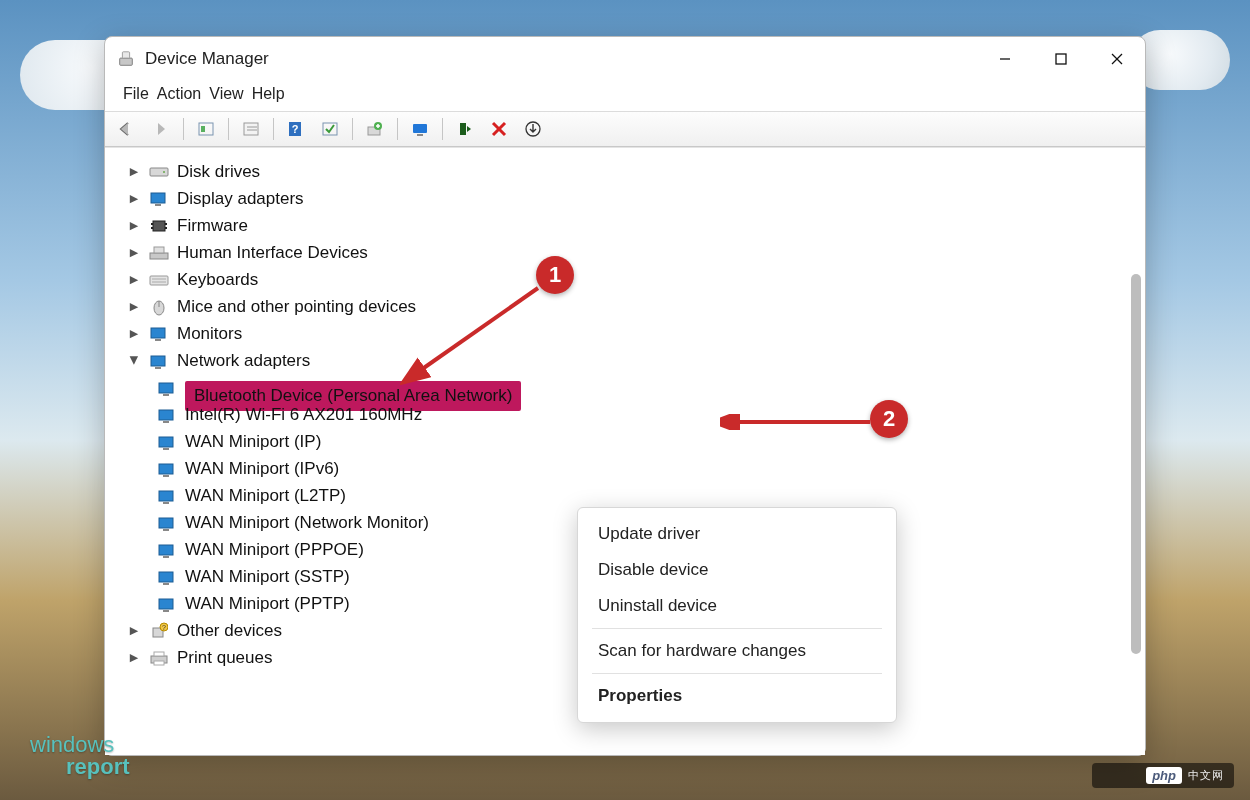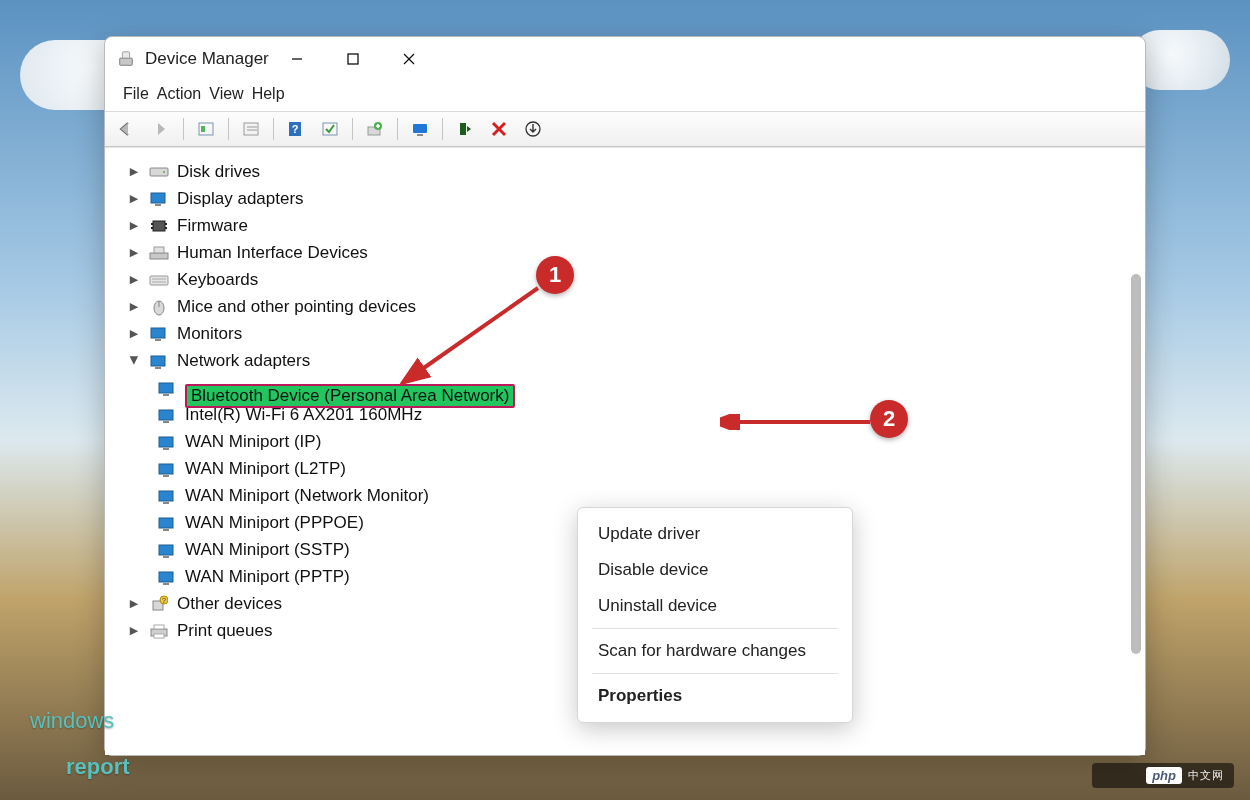--- a/index.html
+++ b/index.html
@@ -16,21 +16,21 @@
     position: absolute;
     left: 104px; top: 36px;
     width: 1042px; height: 720px;
     background: #fff;
     border: 1px solid #b9b9b9;
     border-radius: 8px;
     box-shadow: 0 8px 30px rgba(0,0,0,0.25);
     display: flex; flex-direction: column;
   }
   .titlebar {
-    display: flex; align-items: center; justify-content: flex-start;
+    display: flex; align-items: center; justify-content: space-between;
     padding: 8px 0 8px 12px; height: 44px;
   }
   .titlebar-left { display: flex; align-items: center; gap: 10px; font-size: 17px; color: #222; }
   .titlebar-icon { width: 18px; height: 18px; }
   .winbtns { display: flex; }
   .winbtn {
     width: 56px; height: 44px; display: flex; align-items: center; justify-content: center;
     color: #000;
   }
   .winbtn svg { stroke: #111; }
@@ -54,45 +54,45 @@
   .content {
     flex: 1; background: #fff; position: relative; overflow: hidden;
     border-top: 1px solid #e4e4e4;
   }
   .tree { padding: 10px 16px 10px 22px; font-size: 17px; color: #111; }
   .node { display: flex; align-items: center; gap: 8px; padding: 2px 0; height: 27px; }
   .chev { width: 14px; text-align: center; color: #555; font-size: 11px; }
   .devicon { width: 20px; height: 18px; display: flex; align-items: center; justify-content: center; }
   .children { margin-left: 30px; }
   .selected {
-    background: #22c55e; border: 2px solid #be185d; border-radius: 2px;
+    background: #be185d; border: 5px solid #be185d; border-radius: 2px;
     padding: 0 4px; display: inline-block; margin-top: 16px;
   }
   .scrollbar {
     position: absolute; right: 2px; top: 6px; bottom: 6px; width: 16px;
   }
   .thumb { position: absolute; right: 2px; top: 120px; width: 10px; height: 380px; background: #bdbdbd; border-radius: 5px; }
   .context-menu {
     position: absolute; left: 472px; top: 359px;
-    width: 276px; background: #fff; border: 1px solid #d7d7d7; border-radius: 6px;
+    width: 320px; background: #fff; border: 1px solid #d7d7d7; border-radius: 6px;
     box-shadow: 0 6px 24px rgba(0,0,0,0.22);
     padding: 8px 0;
   }
   .cm-item {
     padding: 8px 20px; font-size: 17px; color: #222;
   }
   .cm-sep { height: 1px; background: #e1e1e1; margin: 4px 14px; }
   .cm-bold { font-weight: 700; }
   .annot { position: absolute; width: 38px; height: 38px; border-radius: 50%; background: #c92a2a; color: #fff; display: flex; align-items: center; justify-content: center; font-size: 22px; font-weight: 600; box-shadow: 0 2px 5px rgba(0,0,0,.3); }
   .arrow { position: absolute; }
   .watermark {
     position: absolute; left: 30px; bottom: 22px; color: #57c1bd; font-size: 22px; line-height: 1;
     text-shadow: 0 1px 2px rgba(0,0,0,.3);
   }
-  .watermark .w2 { font-weight: 700; margin-left: 36px; margin-top: 24px; }
+  .watermark .w2 { font-weight: 700; margin-left: 36px; }
   .php-badge {
     position: absolute; right: 16px; bottom: 12px;
     display: flex; align-items: center; background: rgba(0,0,0,0.55);
     padding: 4px 10px; border-radius: 4px; gap: 6px;
   }
   .php-logo { background: #fff; color: #4b5a7a; font-weight: 700; font-style: italic;
     padding: 1px 6px; border-radius: 3px; font-size: 13px; margin-left: 44px; }
   .php-text { color: #eee; font-size: 11px; letter-spacing: 1px; }
 </style>
 </head>
@@ -340,20 +340,29 @@
             </span>
           <span>WAN Miniport (IP)</span>
         </div>
         <div class="node">
           <span class="devicon">
               <svg width="20" height="16">
                 <rect x="2" y="3" width="14" height="10" fill="#2a85d0" stroke="#1c5c93"></rect>
                 <rect x="6" y="14" width="6" height="2" fill="#888"></rect>
               </svg>
             </span>
+          <span>WAN Miniport (IPv6)</span>
+        </div>
+        <div class="node">
+          <span class="devicon">
+              <svg width="20" height="16">
+                <rect x="2" y="3" width="14" height="10" fill="#2a85d0" stroke="#1c5c93"></rect>
+                <rect x="6" y="14" width="6" height="2" fill="#888"></rect>
+              </svg>
+            </span>
           <span>WAN Miniport (L2TP)</span>
         </div>
         <div class="node">
           <span class="devicon">
               <svg width="20" height="16">
                 <rect x="2" y="3" width="14" height="10" fill="#2a85d0" stroke="#1c5c93"></rect>
                 <rect x="6" y="14" width="6" height="2" fill="#888"></rect>
               </svg>
             </span>
           <span>WAN Miniport (Network Monitor)</span>

